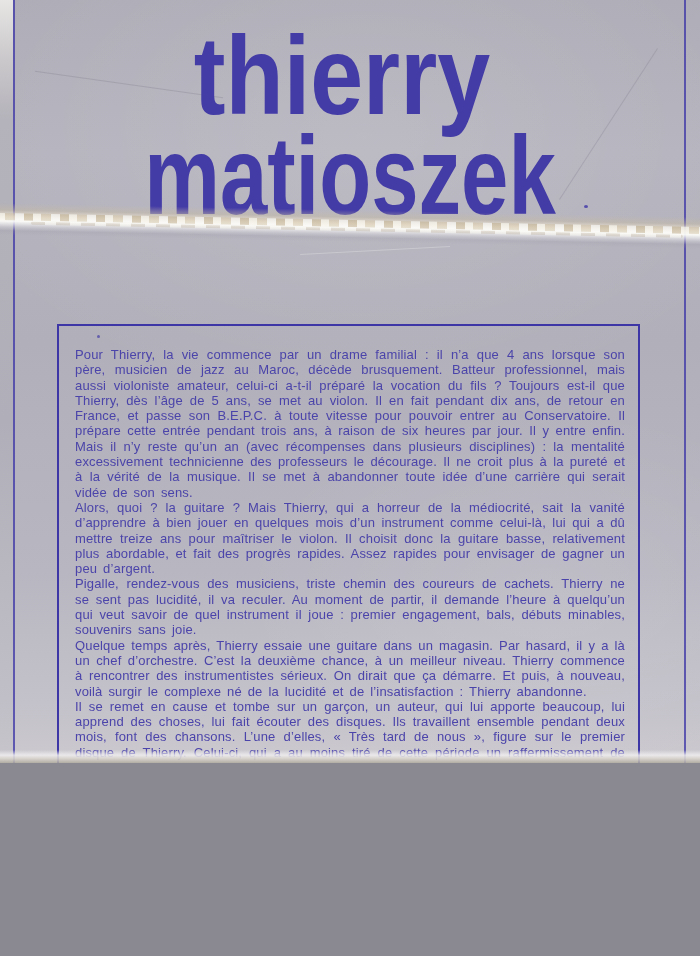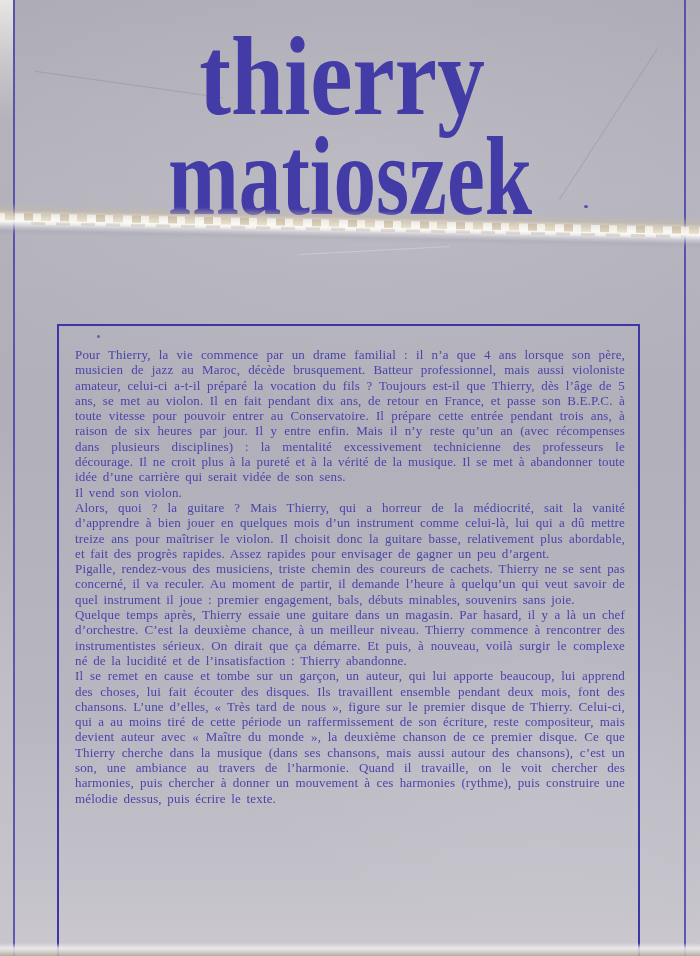--- a/index.html
+++ b/index.html
@@ -1,18 +1,18 @@
 <!DOCTYPE html>
 <html><head>
 <meta charset="utf-8">
 <style>
   html,body{margin:0;padding:0;background:#8a8890;}
   .page{
-    position:relative;width:700px;height:956px;overflow:hidden;
-    font-family:Liberation Serif, serif;
+    position:relative;width:700px;height:763px;overflow:hidden;
+    font-family:Liberation Sans, sans-serif;
     background:
       radial-gradient(ellipse 680px 420px at 52% 18%, rgba(255,255,255,.10), rgba(255,255,255,0) 65%),
       radial-gradient(ellipse 520px 320px at 78% 78%, rgba(255,255,255,.09), rgba(255,255,255,0) 60%),
       linear-gradient(to bottom,#aeacb6 0%,#b5b3bd 20%,#b1afb9 45%,#b8b6c0 75%,#c3c1c9 92%,#ccc9cf 100%);
   }
   
   .edge-left{
     position:absolute;left:0;top:0;bottom:0;width:13px;
     background:linear-gradient(to bottom,#e7e6e4 0,#cccacc 55px,#b4b2ba 120px,#b0aeb8 420px,#c0bec6 700px,#c8c6cc 100%);
   }
@@ -100,23 +100,22 @@
     <div class="fiber"></div>
     <div class="fiber2"></div>
   </div>
 
   <div class="speck speck-a"></div>
   <div class="speck speck-b"></div>
 
   <div class="textbox">
     <div class="body-text">
         <p class="para">Pour Thierry, la vie commence par un drame familial : il n’a que 4 ans lorsque son père, musicien de jazz au Maroc, décède brusquement. Batteur professionnel, mais aussi violoniste amateur, celui-ci a-t-il préparé la vocation du fils ? Toujours est-il que Thierry, dès l’âge de 5 ans, se met au violon. Il en fait pendant dix ans, de retour en France, et passe son B.E.P.C. à toute vitesse pour pouvoir entrer au Conservatoire. Il prépare cette entrée pendant trois ans, à raison de six heures par jour. Il y entre enfin. Mais il n’y reste qu’un an (avec récompenses dans plusieurs disciplines) : la mentalité excessivement technicienne des professeurs le décourage. Il ne croit plus à la pureté et à la vérité de la musique. Il se met à abandonner toute idée d’une carrière qui serait vidée de son sens.</p>
-        <p class="para">Il vend son violon.</p>
         <p class="para">Alors, quoi ? la guitare ? Mais Thierry, qui a horreur de la médiocrité, sait la vanité d’apprendre à bien jouer en quelques mois d’un instrument comme celui-là, lui qui a dû mettre treize ans pour maîtriser le violon. Il choisit donc la guitare basse, relativement plus abordable, et fait des progrès rapides. Assez rapides pour envisager de gagner un peu d’argent.</p>
-        <p class="para">Pigalle, rendez-vous des musiciens, triste chemin des coureurs de cachets. Thierry ne se sent pas concerné, il va reculer. Au moment de partir, il demande l’heure à quelqu’un qui veut savoir de quel instrument il joue : premier engagement, bals, débuts minables, souvenirs sans joie.</p>
+        <p class="para">Pigalle, rendez-vous des musiciens, triste chemin des coureurs de cachets. Thierry ne se sent pas lucidité, il va reculer. Au moment de partir, il demande l’heure à quelqu’un qui veut savoir de quel instrument il joue : premier engagement, bals, débuts minables, souvenirs sans joie.</p>
         <p class="para">Quelque temps après, Thierry essaie une guitare dans un magasin. Par hasard, il y a là un chef d’orchestre. C’est la deuxième chance, à un meilleur niveau. Thierry commence à rencontrer des instrumentistes sérieux. On dirait que ça démarre. Et puis, à nouveau, voilà surgir le complexe né de la lucidité et de l’insatisfaction : Thierry abandonne.</p>
         <p class="para">Il se remet en cause et tombe sur un garçon, un auteur, qui lui apporte beaucoup, lui apprend des choses, lui fait écouter des disques. Ils travaillent ensemble pendant deux mois, font des chansons. L’une d’elles, « Très tard de nous », figure sur le premier disque de Thierry. Celui-ci, qui a au moins tiré de cette période un raffermissement de son écriture, reste compositeur, mais devient auteur avec « Maître du monde », la deuxième chanson de ce premier disque. Ce que Thierry cherche dans la musique (dans ses chansons, mais aussi autour des chansons), c’est un son, une ambiance au travers de l’harmonie. Quand il travaille, on le voit chercher des harmonies, puis chercher à donner un mouvement à ces harmonies (rythme), puis construire une mélodie dessus, puis écrire le texte.</p>
       </div>
   </div>
 
   <div class="crease-bottom"></div>
 
 </div>
 
 </body></html>

